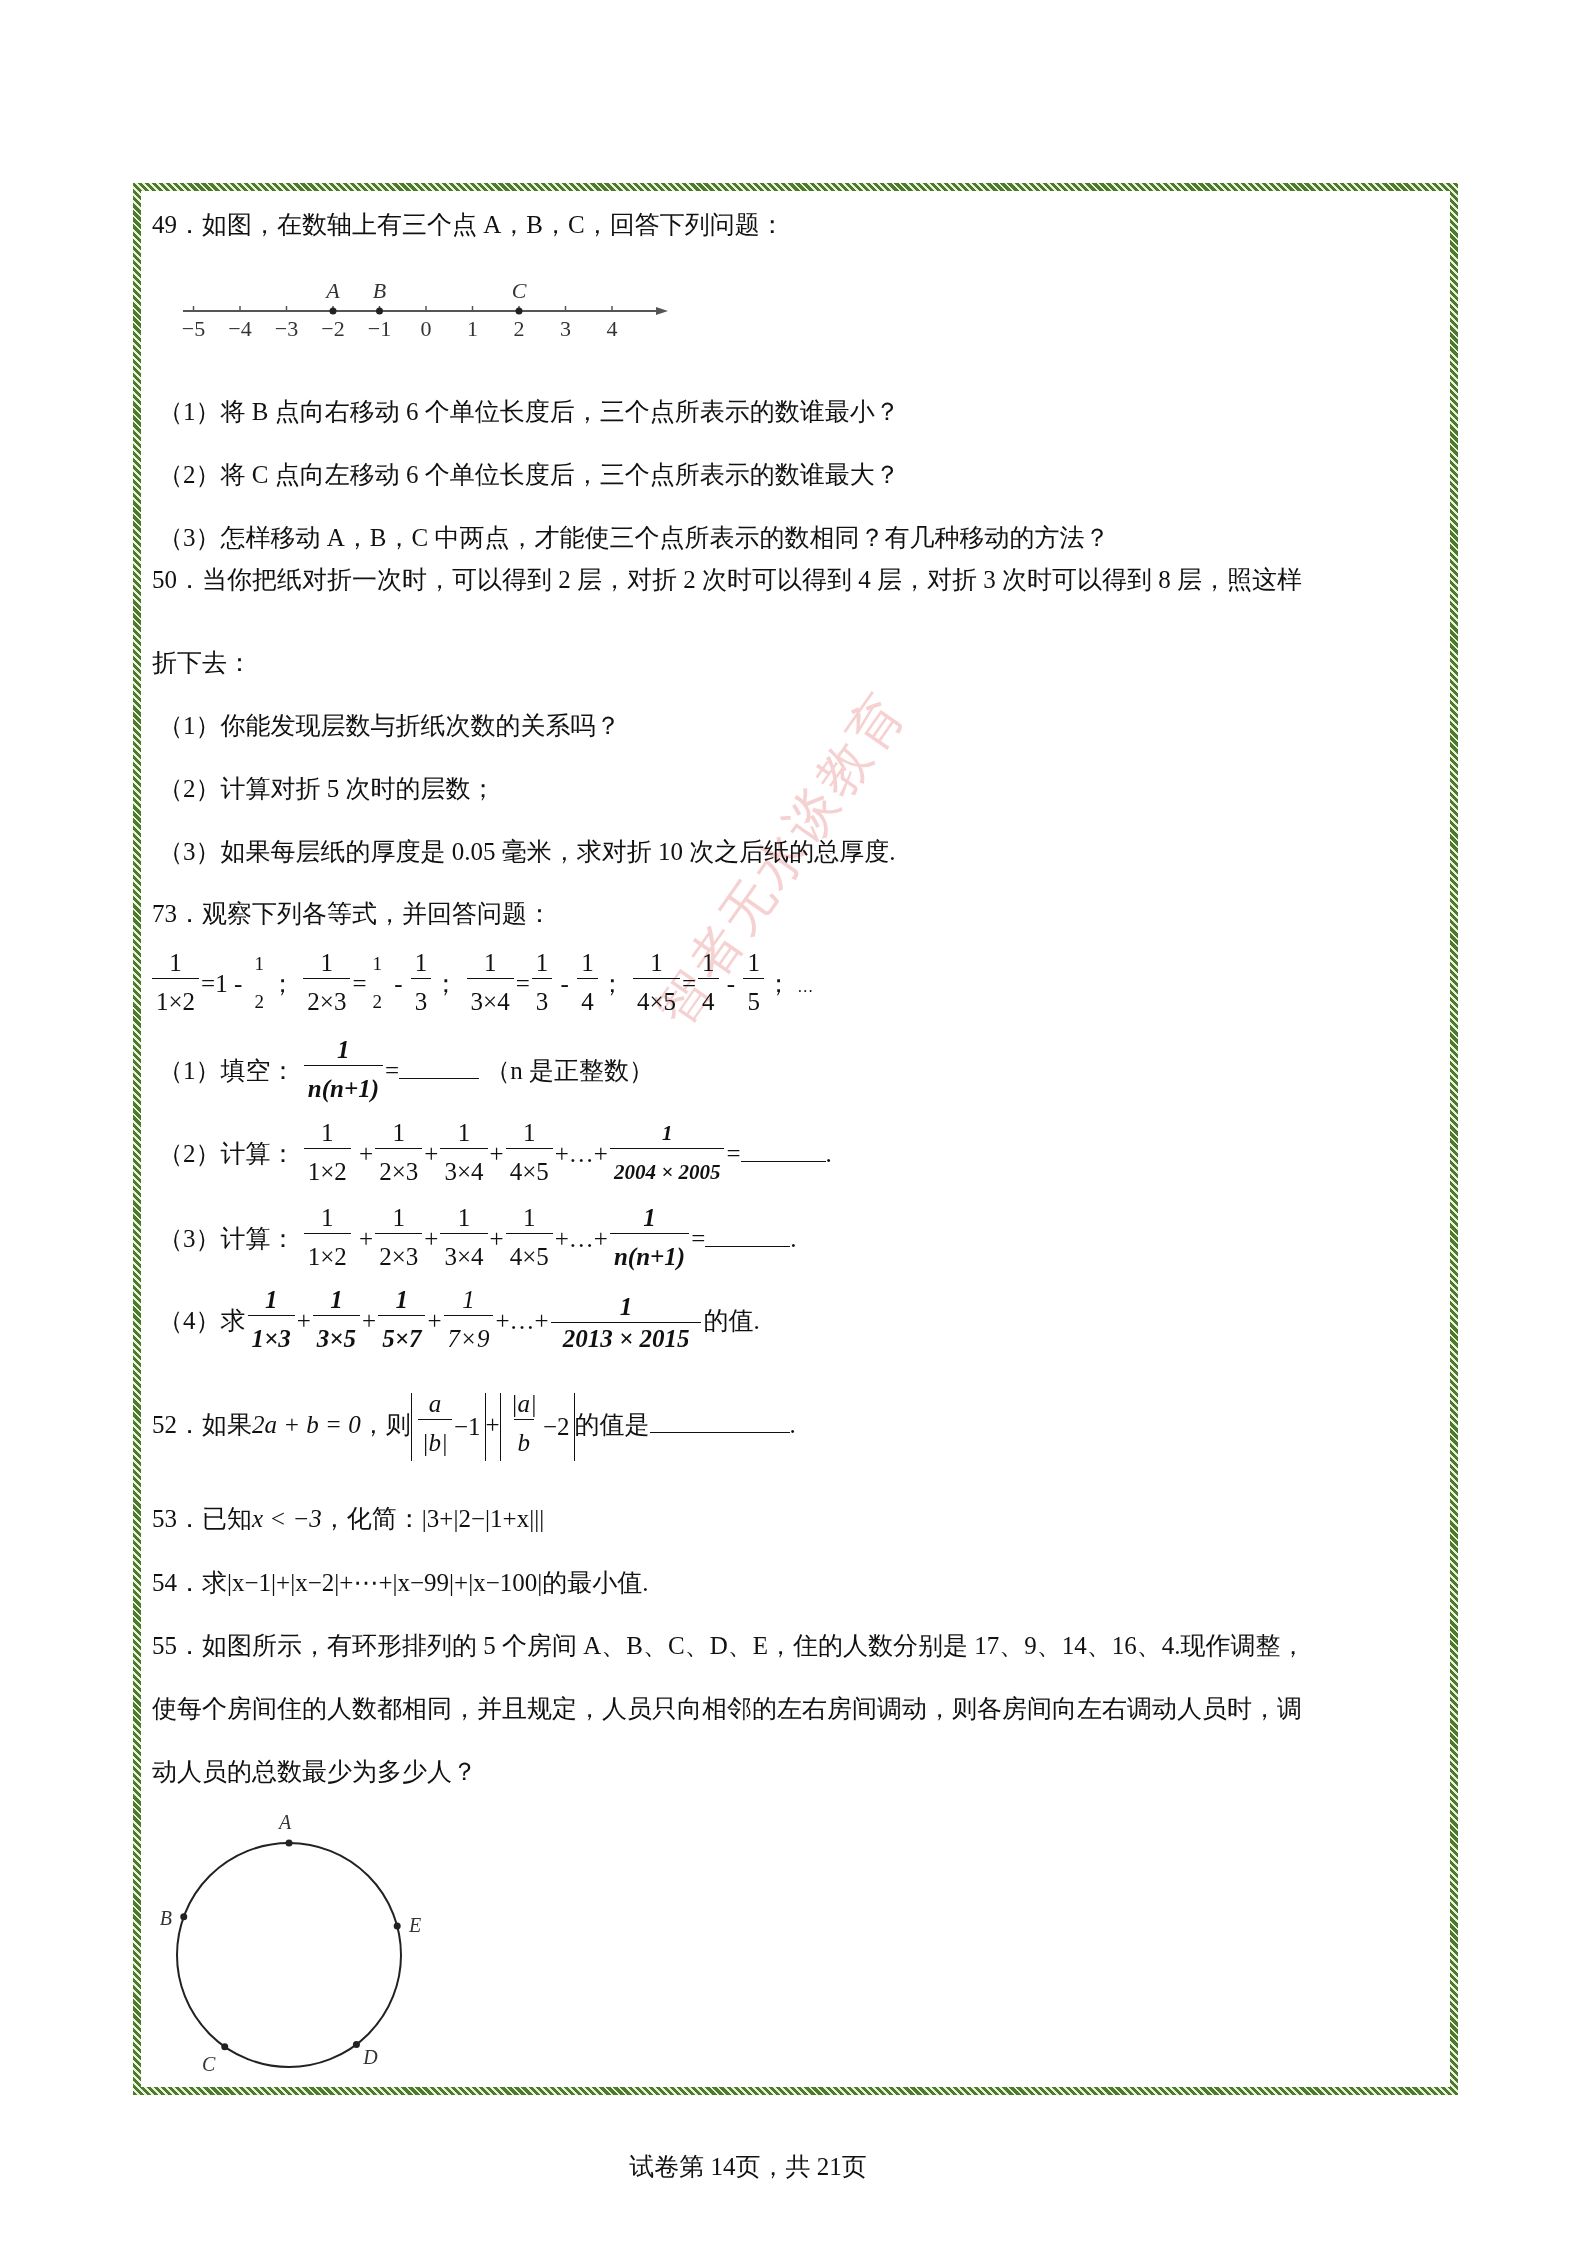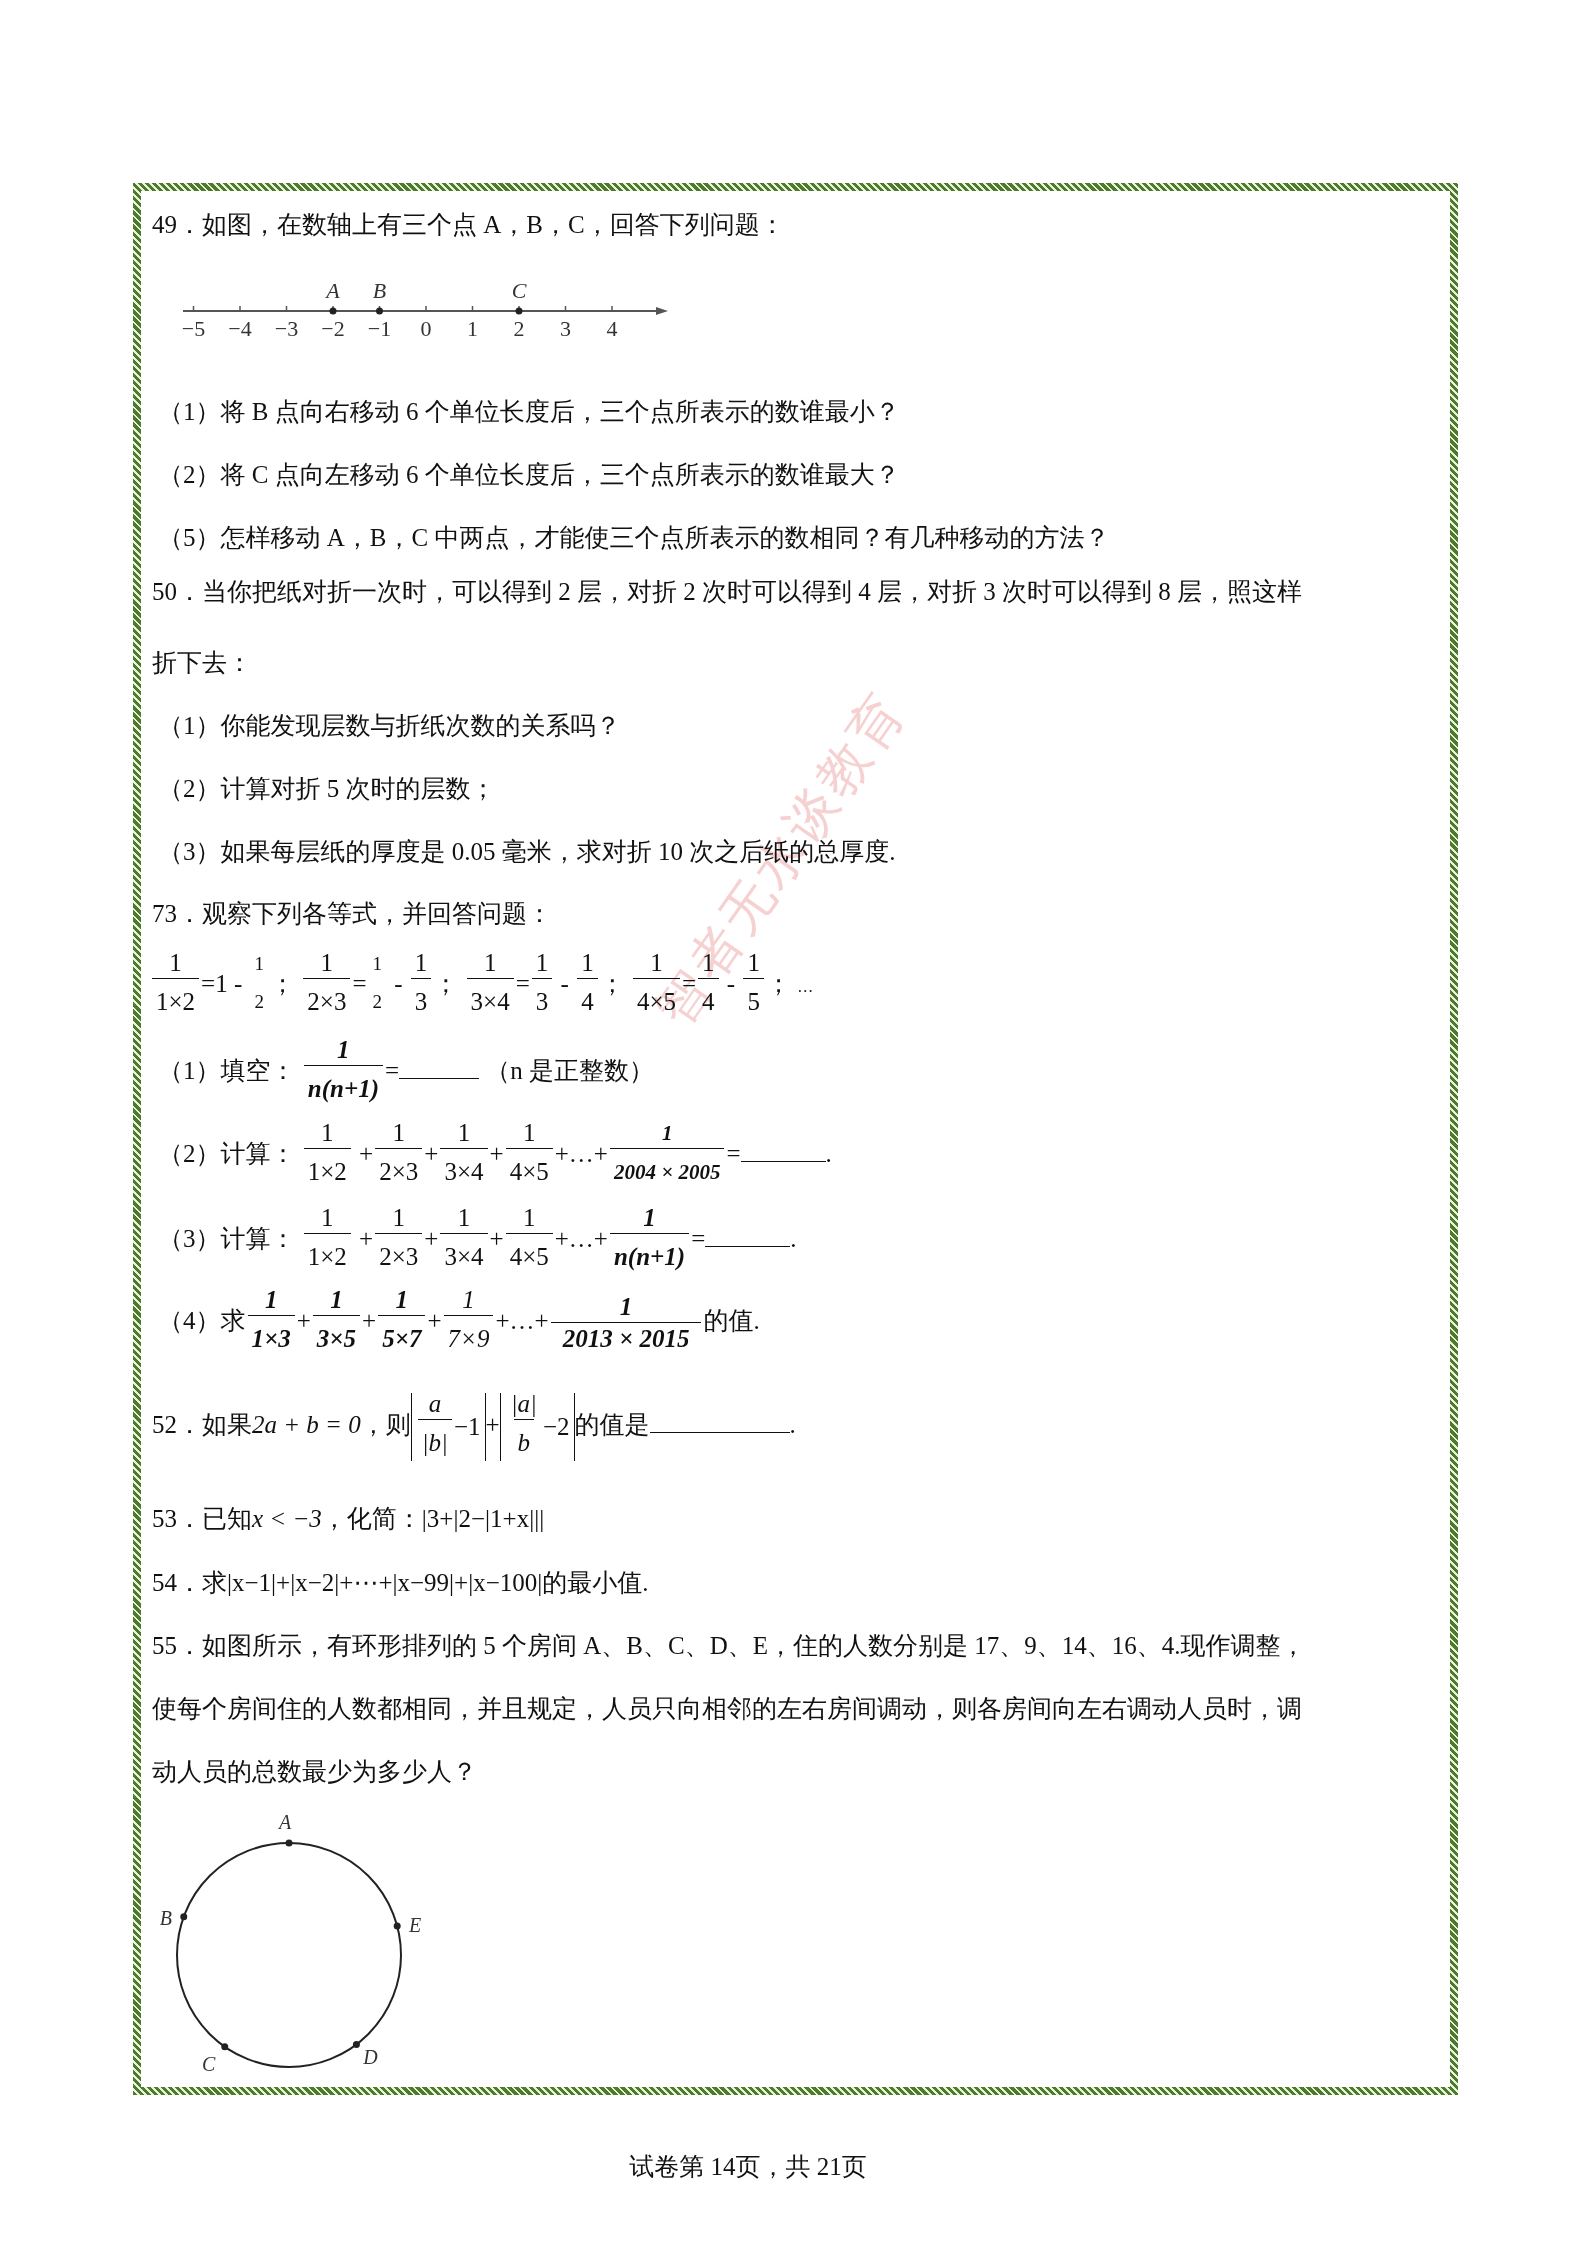--- a/index.html
+++ b/index.html
@@ -62,23 +62,23 @@
       <text x="333" y="298" text-anchor="middle" font-size="22" font-style="italic" fill="#333">A</text>
       <circle cx="379.5" cy="311" r="3.5" fill="#222"></circle>
       <text x="379.5" y="298" text-anchor="middle" font-size="22" font-style="italic" fill="#333">B</text>
       <circle cx="519" cy="311" r="3.5" fill="#222"></circle>
       <text x="519" y="298" text-anchor="middle" font-size="22" font-style="italic" fill="#333">C</text>
     </g>
 </svg>
 
 <div class="line sub" style="top:396px">（1）将 B 点向右移动 6 个单位长度后，三个点所表示的数谁最小？</div>
 <div class="line sub" style="top:459px">（2）将 C 点向左移动 6 个单位长度后，三个点所表示的数谁最大？</div>
-<div class="line sub" style="top:522px">（5）怎样移动 A，B，C 中两点，才能使三个点所表示的数相同？有几种移动的方法？</div>
-
-<div class="line" style="top:576px">50．当你把纸对折一次时，可以得到 2 层，对折 2 次时可以得到 4 层，对折 3 次时可以得到 8 层，照这样</div>
+<div class="line sub" style="top:522px">（3）怎样移动 A，B，C 中两点，才能使三个点所表示的数相同？有几种移动的方法？</div>
+
+<div class="line" style="top:564px">50．当你把纸对折一次时，可以得到 2 层，对折 2 次时可以得到 4 层，对折 3 次时可以得到 8 层，照这样</div>
 <div class="line" style="top:647px">折下去：</div>
 <div class="line sub" style="top:710px">（1）你能发现层数与折纸次数的关系吗？</div>
 <div class="line sub" style="top:773px">（2）计算对折 5 次时的层数；</div>
 <div class="line sub" style="top:836px">（3）如果每层纸的厚度是 0.05 毫米，求对折 10 次之后纸的总厚度.</div>
 
 <div class="line" style="top:898px">73．观察下列各等式，并回答问题：</div>
 
 <div class="line" style="top:948px;left:150px">
   <span class="frac">
       <span class="num">1</span>

